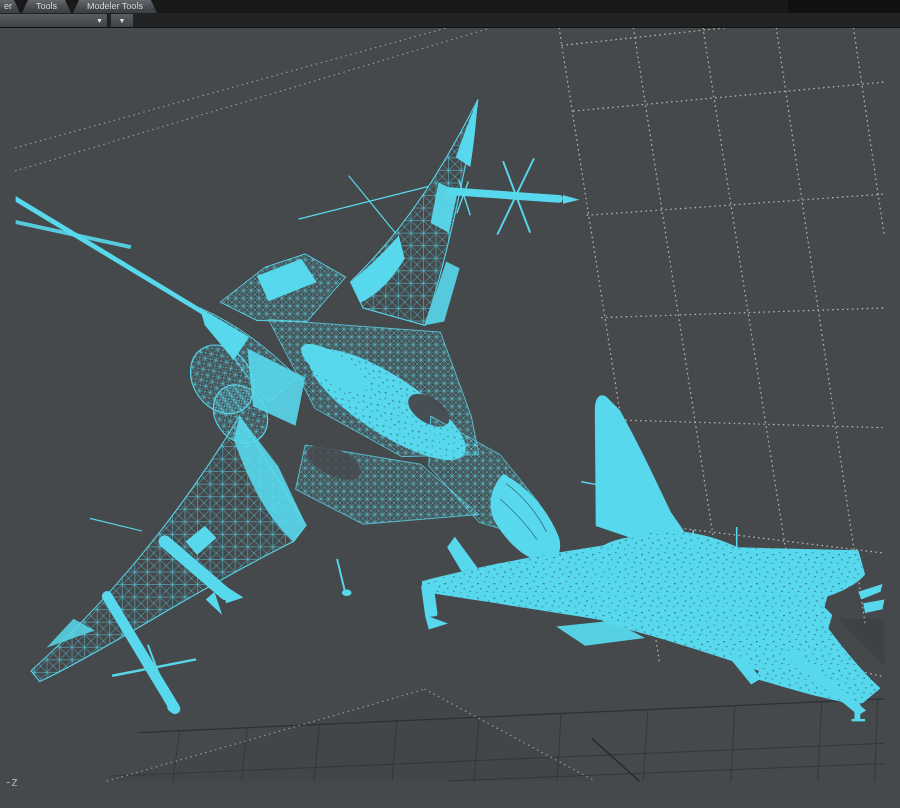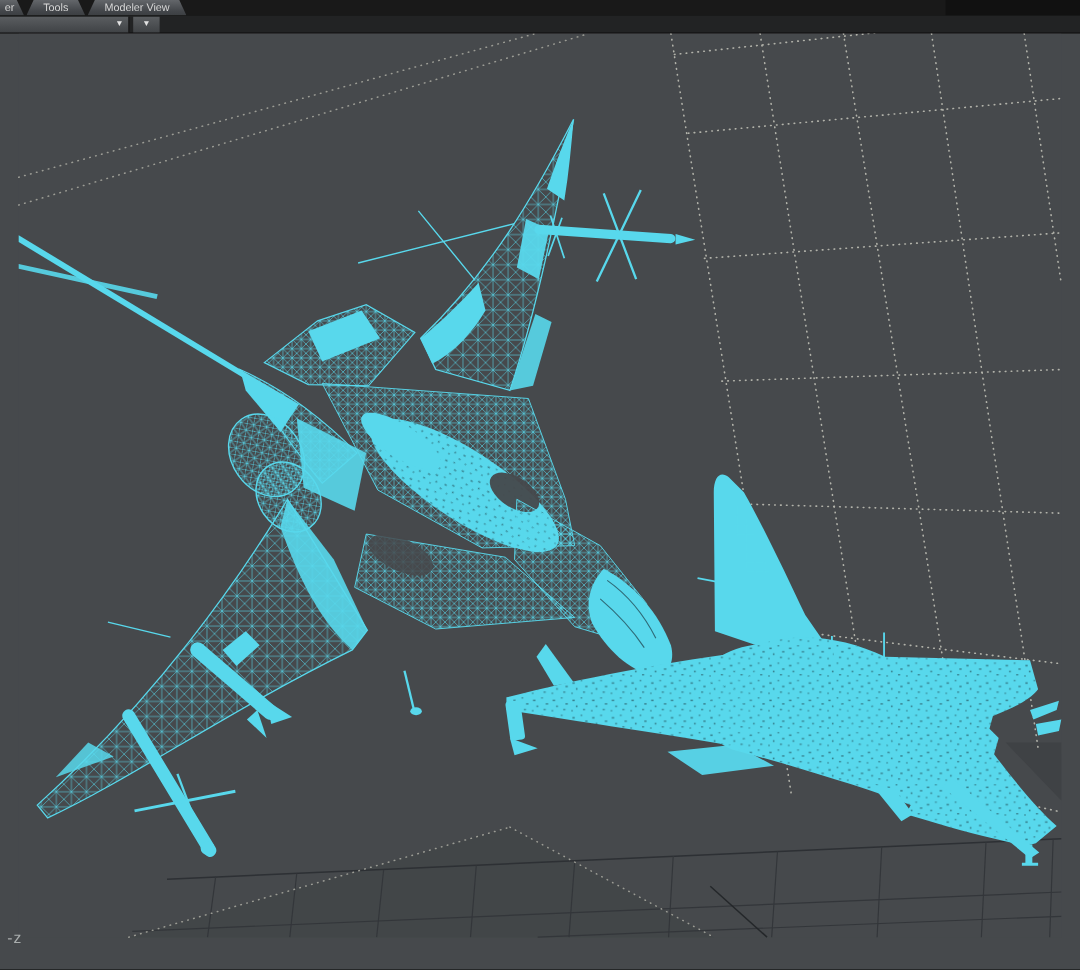--- a/index.html
+++ b/index.html
@@ -29,21 +29,21 @@
   .viewport{position:absolute;top:28px;left:0;width:900px;height:780px;background:#46494c;}
   .viewport svg{position:absolute;top:0;left:0;}
   .axis-label{position:absolute;left:6px;top:746px;font-size:13px;color:#a9adad;letter-spacing:1px;}
 </style>
 </head>
 <body>
 
 <div class="tabbar">
   <div class="tab partial">er</div>
   <div class="tab">Tools</div>
-  <div class="tab">Modeler View</div>
+  <div class="tab">Modeler Tools</div>
 </div>
 
 <div class="toolbar2">
   <div class="dropdown">
     <span class="val"></span>
     <span class="arr">▼</span>
   </div>
   <div class="mini-btn">
     <span class="arr">▼</span>
   </div>

